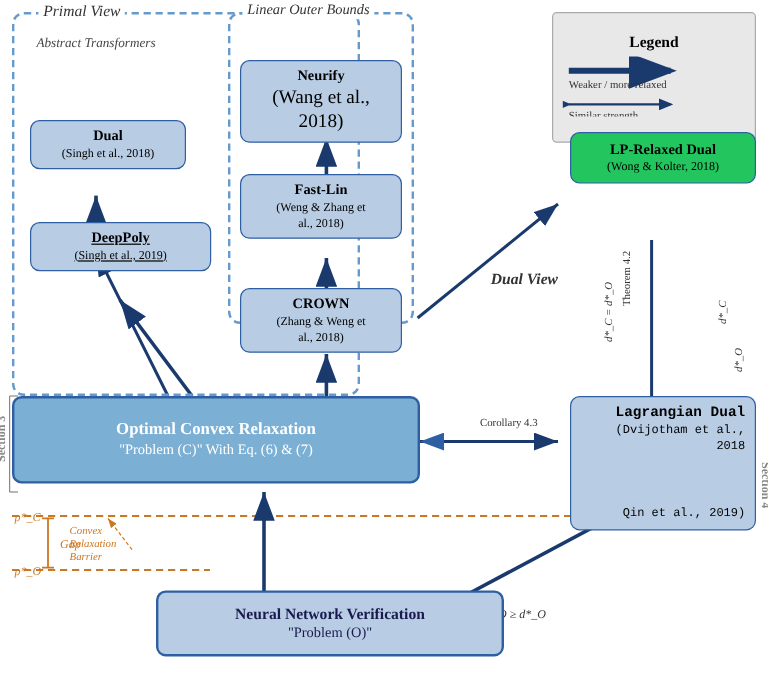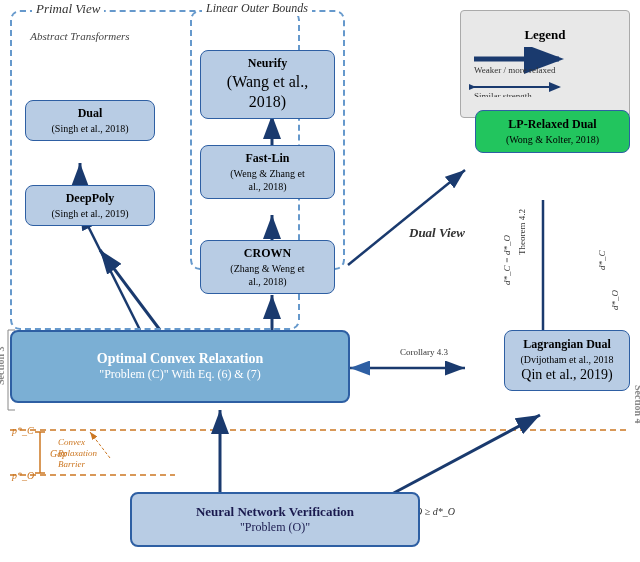--- a/index.html
+++ b/index.html
@@ -173,28 +173,29 @@
       padding: 6px 8px;
       font-size: 12px;
       line-height: 1.3;
     }
 
     
     .lagrangian-box {
       position: absolute;
       top: 330px;
       right: 10px;
-      width: 126px;
+      width: 155px;
       background: #b8cce4;
       border: 1.5px solid #2e5fa3;
       border-radius: 8px;
-      text-align: center;
+      text-align: right;
       padding: 6px 8px;
       font-size: 12px;
       line-height: 1.3;
+      font-family: Liberation Mono, monospace;
     }
 
     
     .arrows-svg {
       position: absolute;
       top: 0;
       left: 0;
       width: 640px;
       height: 562px;
       pointer-events: none;
@@ -321,21 +322,21 @@
 
   <div class="linear-outer">
     <div class="linear-outer-label">Linear Outer Bounds</div>
   </div>
 
   <div class="method-box" style="position:absolute; top:100px; left:25px; width:130px;">
     <div style="font-weight:bold;">Dual</div>
     <div style="font-size:10px;">(Singh et al., 2018)</div>
   </div>
 
-  <div class="method-box" style="position:absolute; top:185px; left:25px; width:130px;">
+  <div class="method-box" style="position:absolute; top:185px; left:25px; width:151px;text-decoration:underline;">
     <div style="font-weight:bold;">DeepPoly</div>
     <div style="font-size:10px;">(Singh et al., 2019)</div>
   </div>
 
   <div class="method-box" style="position:absolute; top:50px; left:200px; width:135px;">
     <div style="font-weight:bold;">Neurify</div>
     <div style="font-size:16px;">(Wang et al., 2018)</div>
   </div>
 
   <div class="method-box" style="position:absolute; top:145px; left:200px; width:135px;">
@@ -356,21 +357,21 @@
   <div style="position:absolute; top:225px; right:175px; font-size:13px; font-style:italic; font-weight:bold; color:#333;">Dual View</div>
 
   <div class="lp-box">
     <div style="font-weight:bold; font-size:12px;">LP-Relaxed Dual</div>
     <div style="font-size:10px;">(Wong &amp; Kolter, 2018)</div>
   </div>
 
   <div class="lagrangian-box">
     <div style="font-weight:bold; font-size:12px;">Lagrangian Dual</div>
     <div style="font-size:10px;">(Dvijotham et al., 2018</div>
-    <div style="font-size:14px;">Qin et al., 2019)</div>
+    <div style="font-size:10px;margin-top:43px;">Qin et al., 2019)</div>
   </div>
 
   <div class="nn-verify-box">
     <div class="nn-verify-title">Neural Network Verification</div>
     <div class="nn-verify-subtitle">"Problem (O)"</div>
   </div>
 
 </div>
 
 </body></html>

